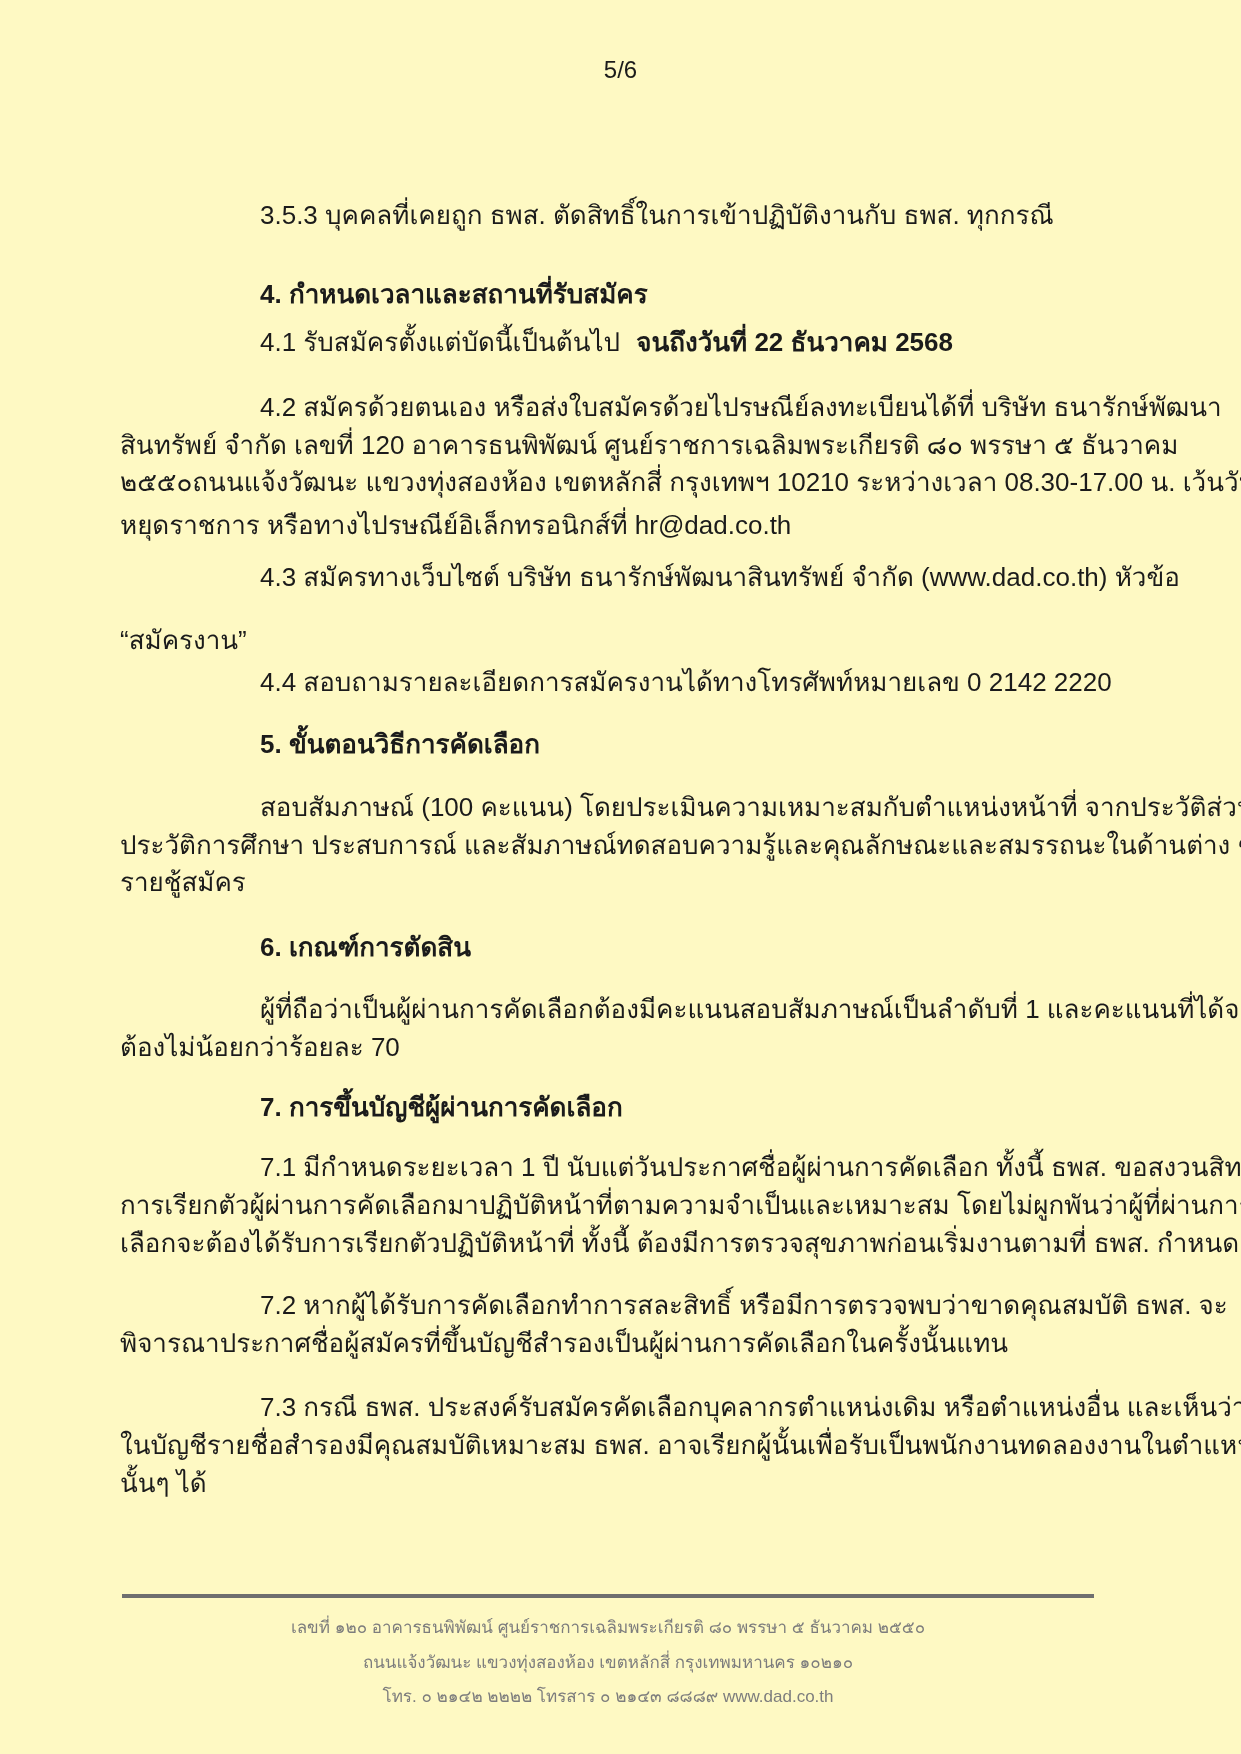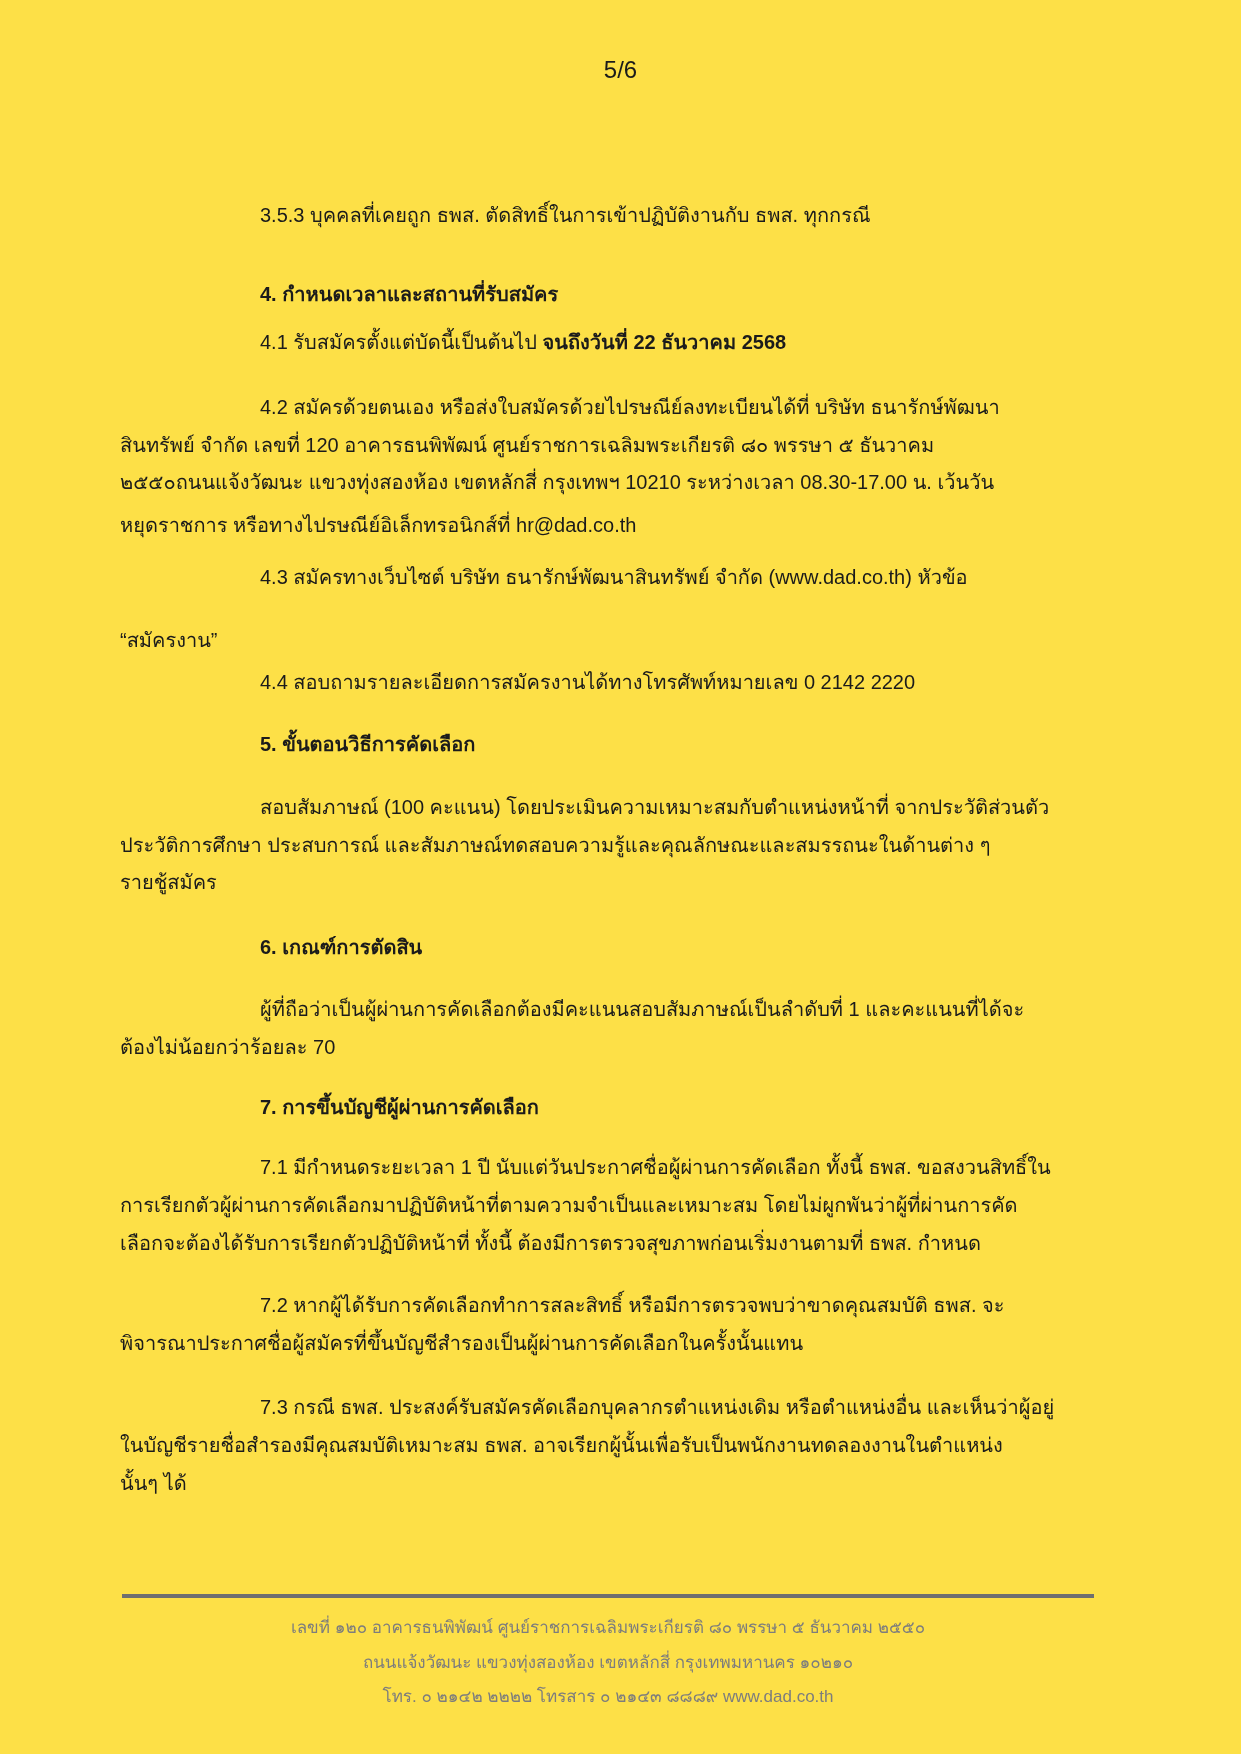--- a/index.html
+++ b/index.html
@@ -1,36 +1,36 @@
 <!DOCTYPE html>
 <html lang="th"><head>
 <meta charset="utf-8">
 <style>
   html, body { margin: 0; padding: 0; background: #e8e8e8; }
   .page {
     position: relative;
     width: 1241px;
     height: 1754px;
     margin: 0 auto;
-    background: #fde047;
+    background: #fef9c3;
     font-family: "Liberation Sans", "DejaVu Sans", sans-serif;
     color: #1b1b1b;
     overflow: hidden;
   }
   .line {
     position: absolute;
     white-space: nowrap;
-    font-size: 20px;
+    font-size: 26px;
     line-height: 34px;
     color: #1b1b1b;
   }
   .indent { left: 260px; }
   .flush  { left: 120px; }
   .heading { font-weight: 700; }
-  .bold { font-weight: 700; }
+  .bold { font-weight: 700; margin-left: 9px; }
   .page-number {
     position: absolute;
     top: 56px;
     left: 0;
     width: 100%;
     text-align: center;
     font-size: 24px;
     color: #1b1b1b;
   }
   .footer-rule {

